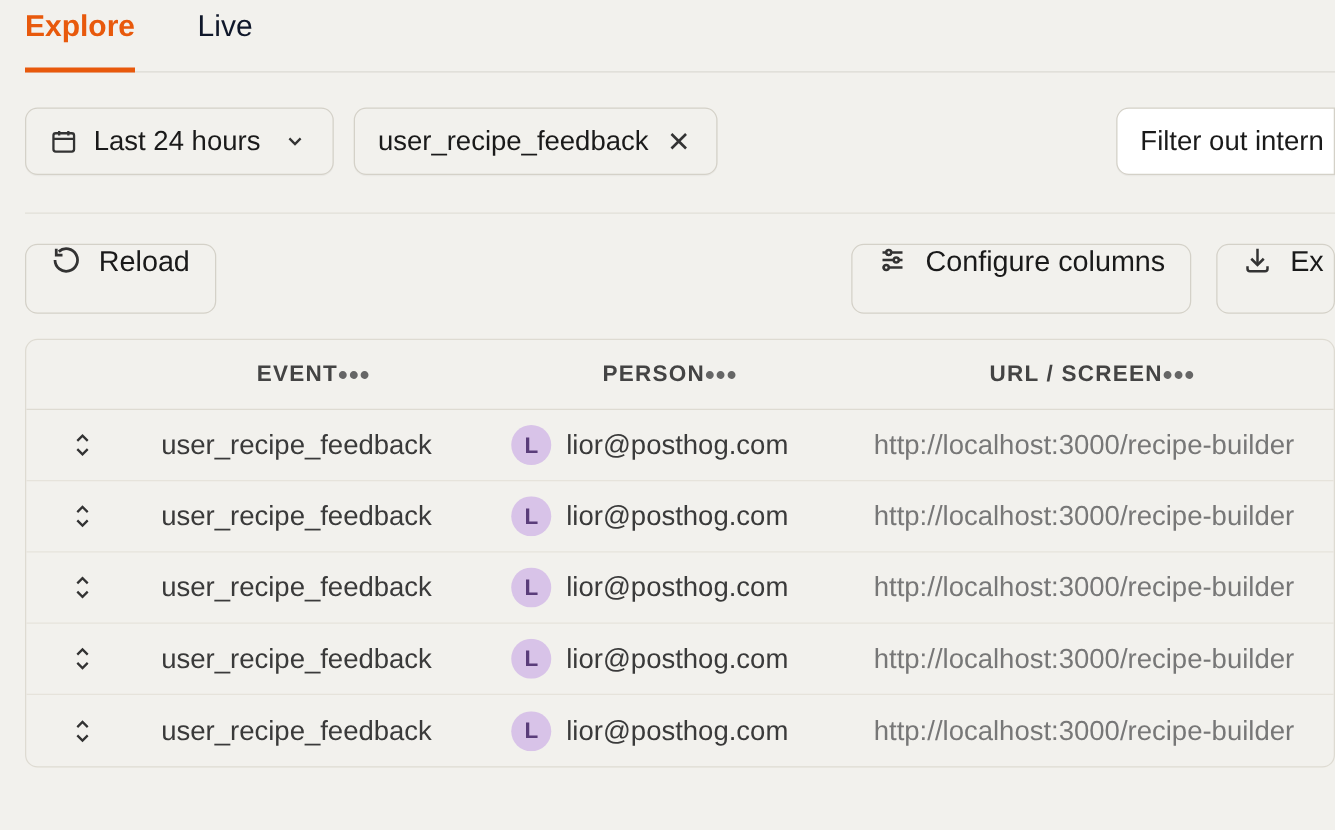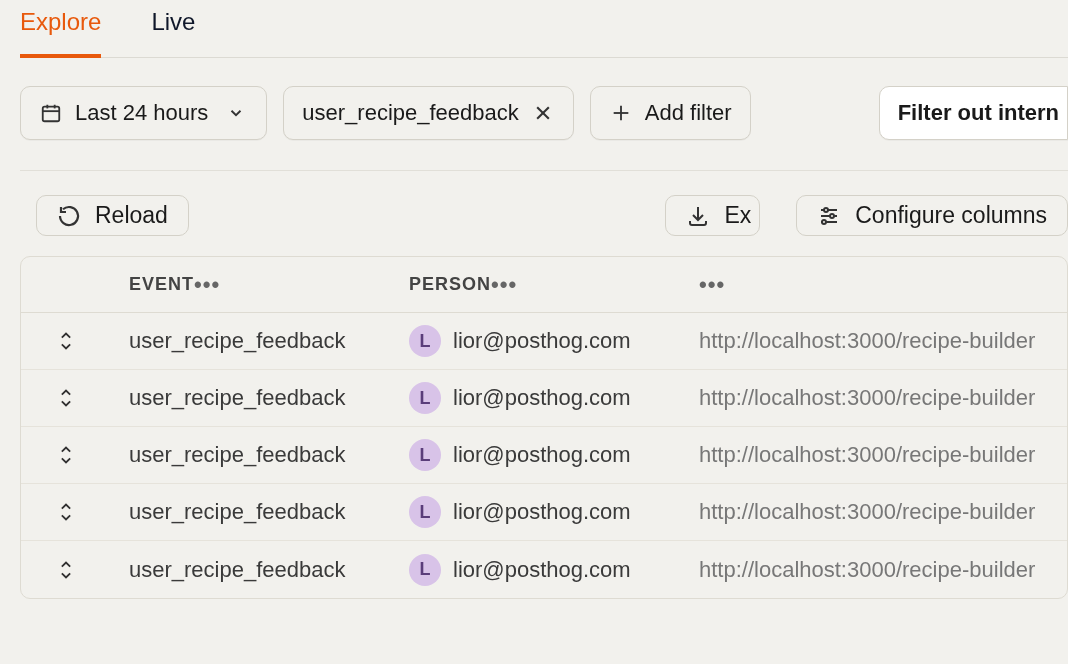--- a/index.html
+++ b/index.html
@@ -26,21 +26,21 @@
     font-size: 24px;
     padding-bottom: 18px;
     cursor: pointer;
     color: #0f172a;
     border-bottom: 4px solid transparent;
     margin-bottom: -1px;
   }
   .tab.active {
     color: #e8590c;
     border-bottom: 4px solid #e8590c;
-    font-weight: 400;
+    font-weight: 700;
   }
 
   
   .filter-bar {
     display: flex;
     gap: 16px;
     align-items: center;
     margin-bottom: 30px;
   }
   .pill {
@@ -63,30 +63,28 @@
 
   
   .action-bar {
     display: flex;
     align-items: center;
     margin-bottom: 20px;
     gap: 20px;
   }
   .btn {
     display: inline-flex;
-    align-items: center;
     gap: 14px;
-    height: 41px;
+    height: 56px;
     padding: 0 20px;
     background: #f2f1ed;
     border: 1px solid #d4d1c8;
     border-radius: 10px;
     font-size: 23px;
     cursor: pointer;
-    margin-left: 16px;
   }
   .action-spacer { flex: 1; }
 
   
   .divider { border-top: 1px solid #e1dfd8; margin-bottom: 24px; }
 
   
   .table {
     border: 1px solid #dedbd2;
     border-radius: 10px;
@@ -98,21 +96,21 @@
     grid-template-columns: 90px 280px 290px 1fr;
     align-items: center;
   }
   .thead {
     height: 56px;
     border-bottom: 1px solid #dedbd2;
   }
   .th {
     display: flex;
     align-items: center;
-    justify-content: flex-start;
+    justify-content: center;
     padding: 0 18px;
     font-size: 18px;
     font-weight: 700;
     letter-spacing: 1px;
     color: #444;
   }
   .th .dots { color: #666; font-size: 22px; cursor: pointer; }
   .trow {
     height: 57px;
     border-bottom: 1px solid #e6e3db;
@@ -174,90 +172,82 @@
   <div class="pill">
     <span>user_recipe_feedback</span>
     <span class="icon-slot">
       <svg width="20" height="20" viewBox="0 0 24 24" fill="none" stroke="#333" stroke-width="2.5">
           <line x1="5" y1="5" x2="19" y2="19"></line>
           <line x1="19" y1="5" x2="5" y2="19"></line>
         </svg>
     </span>
   </div>
 
-  <div class="pill">
-    <span class="icon-slot">
-      <svg width="22" height="22" viewBox="0 0 24 24" fill="none" stroke="#333" stroke-width="2">
-          <line x1="12" y1="4" x2="12" y2="20"></line>
-          <line x1="4" y1="12" x2="20" y2="12"></line>
-        </svg>
-    </span>
-    <span>Add filter</span>
-  </div>
 
   <div class="pill-spacer"></div>
 
-  <div class="pill white" style="border-radius:10px 0 0 10px; padding-right:8px;font-weight:bold;">
+  <div class="pill white" style="border-radius:10px 0 0 10px; padding-right:8px;">
     <span>Filter out intern</span>
   </div>
 </div>
 
 <div class="divider"></div>
 
 <div class="action-bar">
   <div class="btn">
     <span class="icon-slot">
       <svg width="24" height="24" viewBox="0 0 24 24" fill="none" stroke="#333" stroke-width="2.2">
         <path d="M3 12a9 9 0 1 0 3-6.7"></path>
           <polyline points="4 3 4 8 9 8"></polyline>
       </svg>
     </span>
     <span>Reload</span>
   </div>
 
   <div class="action-spacer"></div>
-
-  <div class="btn" style="padding-right:8px;">
-    <span class="icon-slot">
-      <svg width="24" height="24" viewBox="0 0 24 24" fill="none" stroke="#333" stroke-width="2">
-        <path d="M12 3v12"></path>
-          <polyline points="7 11 12 16 17 11"></polyline>
-          <path d="M4 17v2a2 2 0 0 0 2 2h12a2 2 0 0 0 2-2v-2"></path>
-      </svg>
-    </span>
-    <span>Ex</span>
-  </div>
 
   <div class="btn">
     <span class="icon-slot">
       <svg width="24" height="24" viewBox="0 0 24 24" fill="none" stroke="#333" stroke-width="2">
         <line x1="4" y1="6" x2="20" y2="6"></line>
           <circle cx="9" cy="6" r="2" fill="#f2f1ed"></circle>
         <line x1="4" y1="12" x2="20" y2="12"></line>
           <circle cx="15" cy="12" r="2" fill="#f2f1ed"></circle>
         <line x1="4" y1="18" x2="20" y2="18"></line>
           <circle cx="7" cy="18" r="2" fill="#f2f1ed"></circle>
       </svg>
     </span>
     <span>Configure columns</span>
+  </div>
+
+  <div class="btn" style="padding-right:8px;">
+    <span class="icon-slot">
+      <svg width="24" height="24" viewBox="0 0 24 24" fill="none" stroke="#333" stroke-width="2">
+        <path d="M12 3v12"></path>
+          <polyline points="7 11 12 16 17 11"></polyline>
+          <path d="M4 17v2a2 2 0 0 0 2 2h12a2 2 0 0 0 2-2v-2"></path>
+      </svg>
+    </span>
+    <span>Ex</span>
   </div>
 </div>
 
 <div class="table">
   <div class="thead">
     <div class="th"></div>
     <div class="th">
       <span>EVENT</span>
       <span class="dots">•••</span>
     </div>
     <div class="th">
       <span>PERSON</span>
       <span class="dots">•••</span>
     </div>
     <div class="th">
+      <span>URL / SCREEN</span>
       <span class="dots">•••</span>
     </div>
   </div>
   <div id="tbody">
       <div class="trow">
         <div class="td expand-cell">
           <span class="icon-slot">
             <svg width="20" height="24" viewBox="0 0 24 28" fill="none" stroke="#333" stroke-width="2.2">
               <polyline points="7 10 12 5 17 10"></polyline>
               <polyline points="7 18 12 23 17 18"></polyline>

